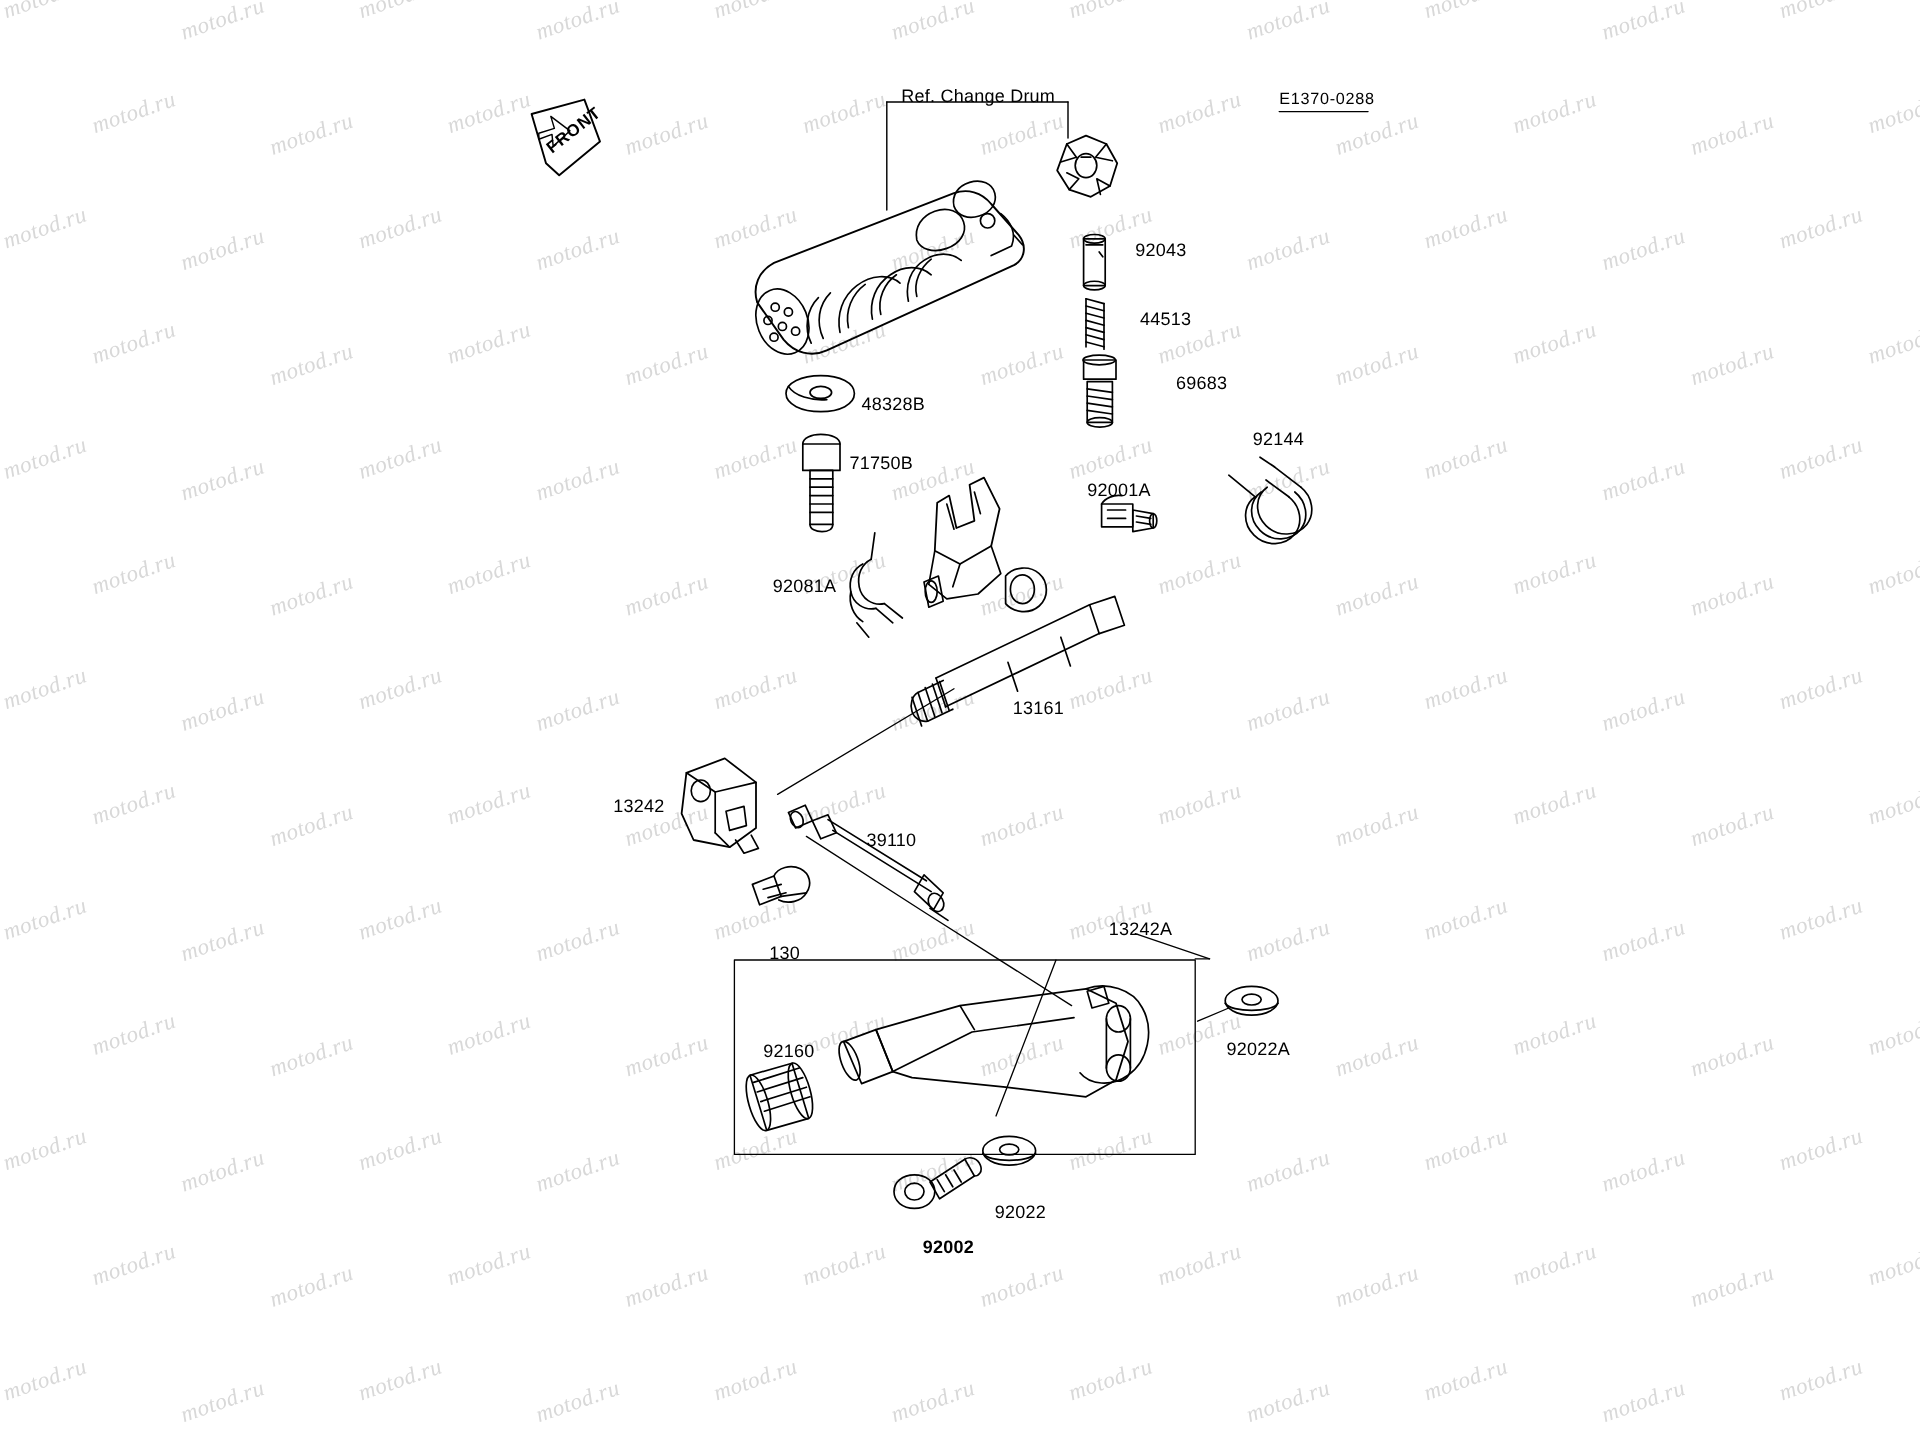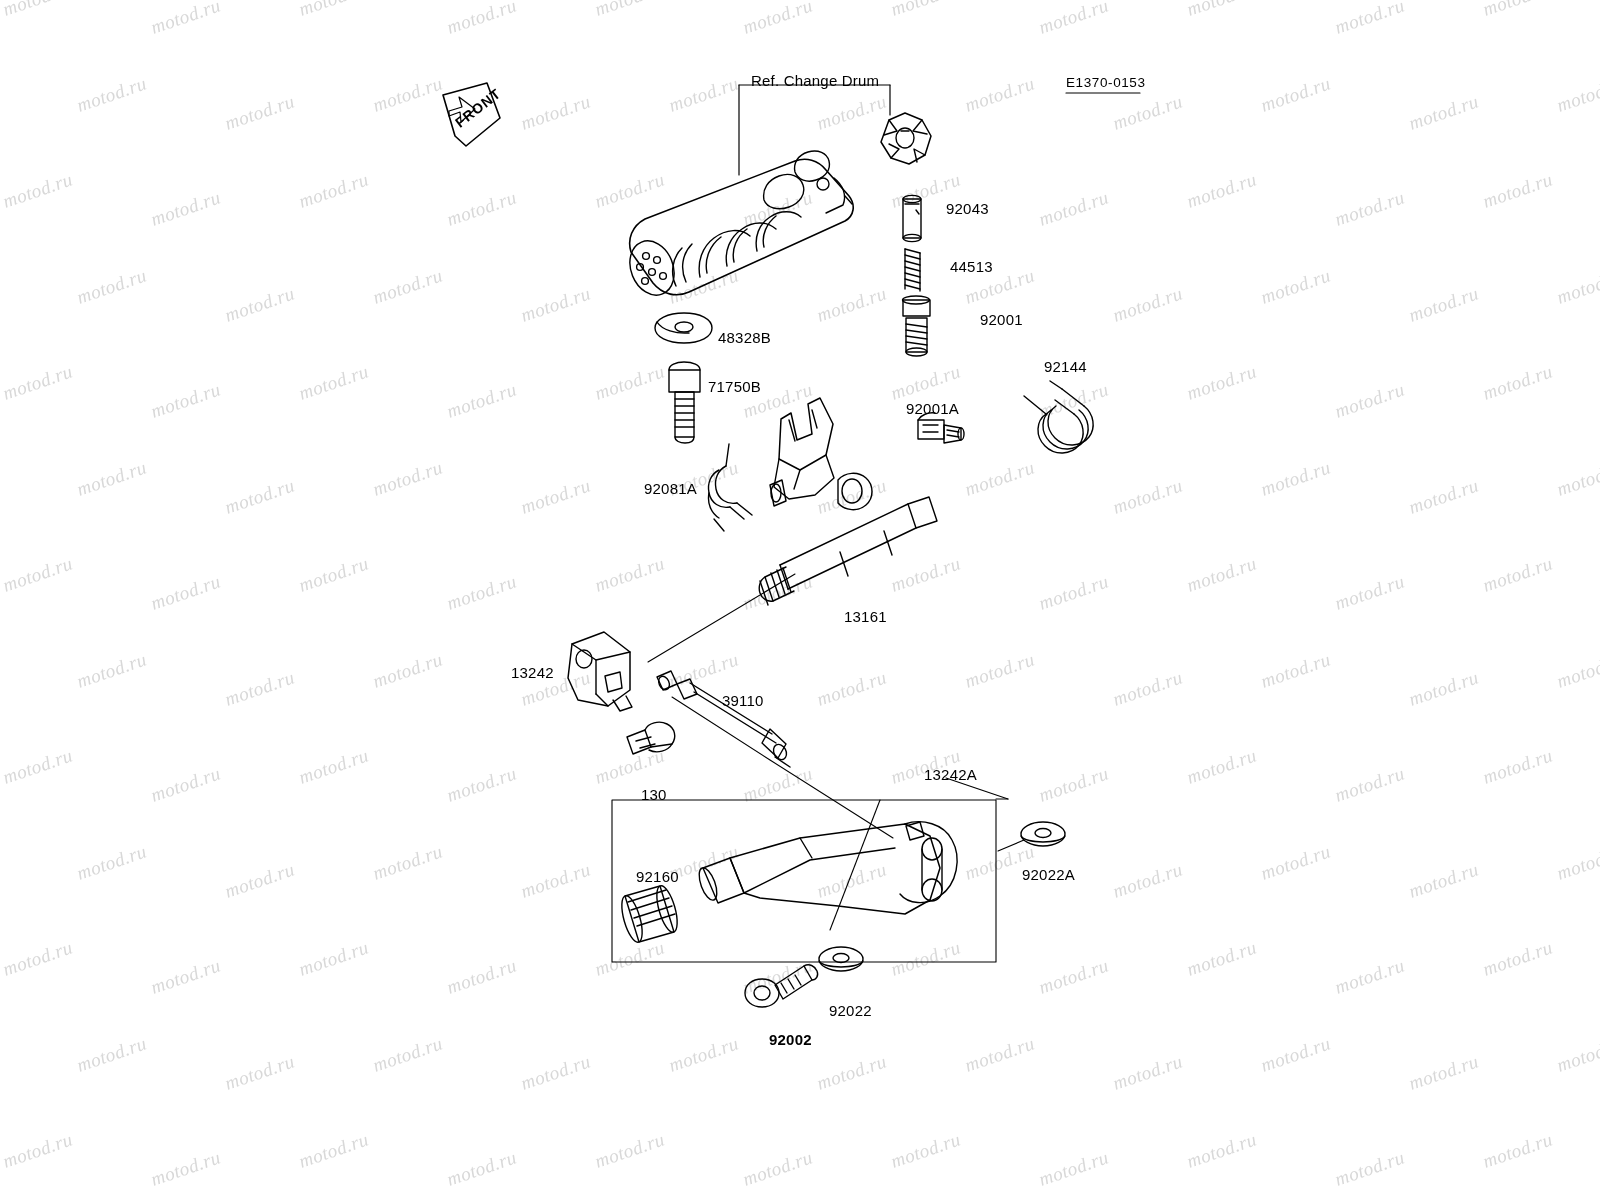--- a/index.html
+++ b/index.html
@@ -474,32 +474,32 @@
           <path d="M804,966 C809,963 815,966 817,971 C819,976 816,980 812,980"></path>
         </g>
 
       </g>
     </svg>
   </div>
 
   <div class="front-text" style="left:452px; top:118px;">FRONT</div>
 
   <div class="lbl" style="left:751px; top:72px;">Ref. Change Drum</div>
-  <div class="lbl code" style="left:1066px; top:75px;">E1370-0153</div>
+  <div class="lbl code" style="left:1066px; top:75px;">E1370-0288</div>
 
   <div id="callouts">
       <div class="lbl" style="left: 946px; top: 200px;">92043</div>
       <div class="lbl" style="left: 950px; top: 258px;">44513</div>
-      <div class="lbl" style="left: 980px; top: 311px;">92001</div>
+      <div class="lbl" style="left: 980px; top: 311px;">69683</div>
       <div class="lbl" style="left: 718px; top: 329px;">48328B</div>
       <div class="lbl" style="left: 708px; top: 378px;">71750B</div>
       <div class="lbl" style="left: 906px; top: 400px;">92001A</div>
       <div class="lbl" style="left: 1044px; top: 358px;">92144</div>
       <div class="lbl" style="left: 644px; top: 480px;">92081A</div>
-      <div class="lbl" style="left: 844px; top: 582px; margin-top: 26px;">13161</div>
+      <div class="lbl" style="left: 844px; top: 582px;">13161</div>
       <div class="lbl" style="left: 511px; top: 664px;">13242</div>
       <div class="lbl" style="left: 722px; top: 692px; text-align: center;">39110</div>
       <div class="lbl" style="left: 641px; top: 786px;">130</div>
       <div class="lbl" style="left: 924px; top: 766px;">13242A</div>
       <div class="lbl" style="left: 1022px; top: 866px;">92022A</div>
       <div class="lbl" style="left: 636px; top: 868px;">92160</div>
       <div class="lbl" style="left: 829px; top: 1002px;">92022</div>
       <div class="lbl" style="left: 769px; top: 1031px; font-weight: bold;">92002</div>
     </div>
 

